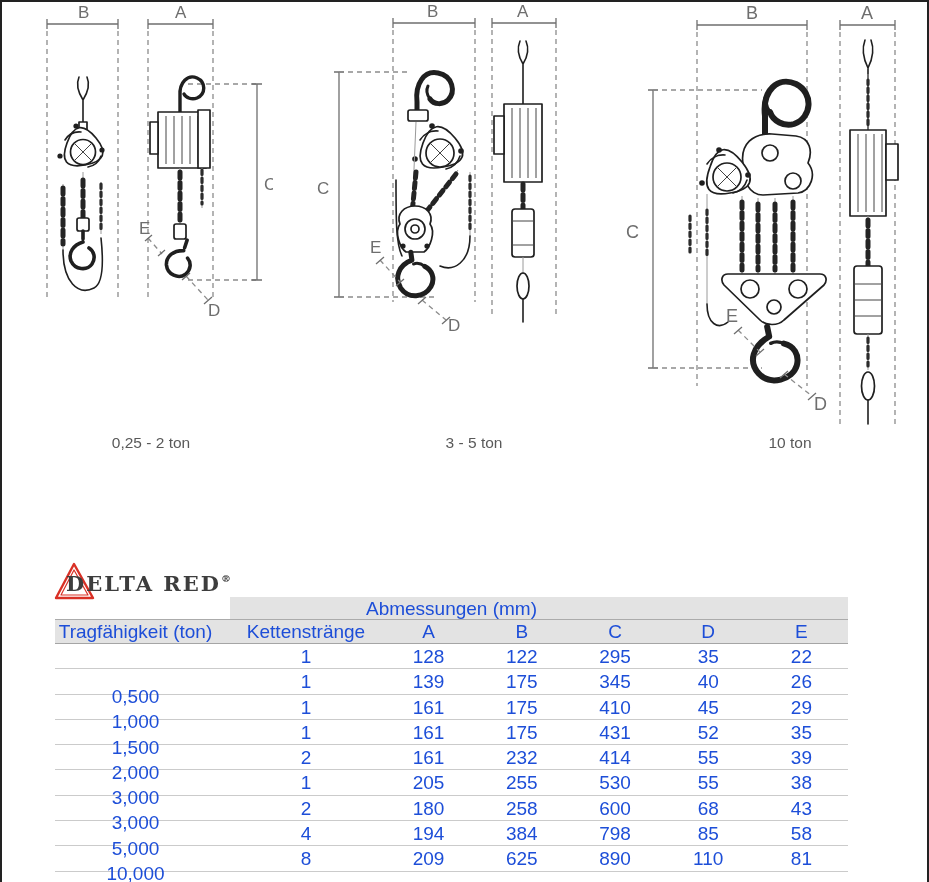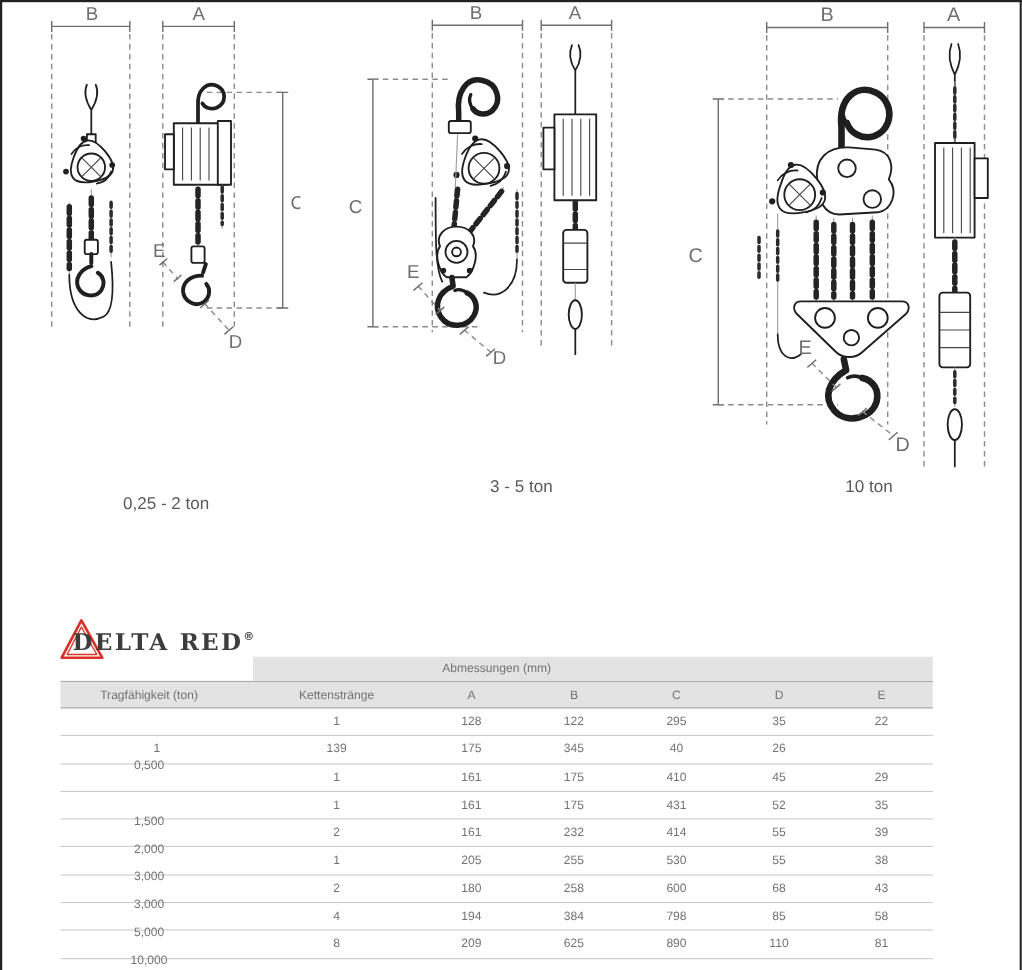--- a/index.html
+++ b/index.html
@@ -16,31 +16,31 @@
   .lnf  { fill:#fff; stroke:#1f1f1f; stroke-width:1.7; stroke-linejoin:round; }
   .thin { fill:none; stroke:#444; stroke-width:1; }
   .hook { fill:none; stroke:#1f1f1f; stroke-linecap:round; stroke-linejoin:round; }
   .chainline { stroke:#9a9a9a; stroke-width:1; }
   .chain  { fill:none; stroke:#242424; stroke-width:5; stroke-dasharray:6 4.5; stroke-linecap:round; }
   .chain2 { fill:none; stroke:#2b2b2b; stroke-width:3.2; stroke-dasharray:4.5 3.5; stroke-linecap:round; }
   .dim  { stroke:#6f6f6f; stroke-width:1.3; fill:none; }
   .dimd { stroke:#8c8c8c; stroke-width:1.3; stroke-dasharray:5 4; fill:none; }
   .bolt { fill:#1f1f1f; }
   .caption { position:absolute; top:434px; transform:translateX(-50%); font-size:15.5px; color:#595959; white-space:nowrap; }
-  .cap-1 { left:151px;margin-top:16px; } .cap-2 { left:474px; } .cap-3 { left:790px; }
+  .cap-1 { left:151px; } .cap-2 { left:474px; } .cap-3 { left:790px; }
 
   
   .logo { position:absolute; left:53px; top:561px; width:200px; height:42px; }
   .logo-tri { position:absolute; left:0; top:0; }
   .logo-text { position:absolute; left:13px; top:10px; font-family:"DejaVu Serif","Liberation Serif",serif;
                font-weight:bold; font-size:21px; letter-spacing:2px; color:#3d3d3d; white-space:nowrap; }
   .logo-reg { font-size:10px; vertical-align:9px; letter-spacing:0; }
 
   
-  .spec-table { position:absolute; left:55px; top:597px; width:793px; font-size:11px; color:#737373; }
+  .spec-table { position:absolute; left:55px; top:597px; width:793px; font-size:19px; color:#1d4ed8; }
   .group-header-row { position:relative; height:23px; line-height:23px; border-bottom:1px solid #ababab; }
   .group-header-bg { position:absolute; left:175px; right:0; top:0; bottom:0; background:#e3e3e3; }
   .group-header-label { position:relative; text-align:center; }
   .column-header-row { display:grid; grid-template-columns:175px 152px repeat(5,1fr); height:24px; line-height:24px;
                        background:#e3e3e3; border-bottom:1px solid #a5a5a5; }
   .th { text-align:center; }
   .tbody .tr { display:grid; grid-template-columns:175px 152px repeat(5,1fr); height:25.3px; line-height:25.3px;
                border-bottom:1px solid #cbcbcb; }
   .td { text-align:center; }
   .td.col0 { padding-right:14px;margin-top:40px; }
@@ -290,20 +290,21 @@
         <div class="tr">
           <div class="td col0">0,500</div>
           <div class="td col1">1</div>
           <div class="td col2">128</div>
           <div class="td col3">122</div>
           <div class="td col4">295</div>
           <div class="td col5">35</div>
           <div class="td col6">22</div>
         </div>
         <div class="tr">
+          <div class="td col0">1,000</div>
           <div class="td col1">1</div>
           <div class="td col2">139</div>
           <div class="td col3">175</div>
           <div class="td col4">345</div>
           <div class="td col5">40</div>
           <div class="td col6">26</div>
         </div>
         <div class="tr">
           <div class="td col0">1,500</div>
           <div class="td col1">1</div>

